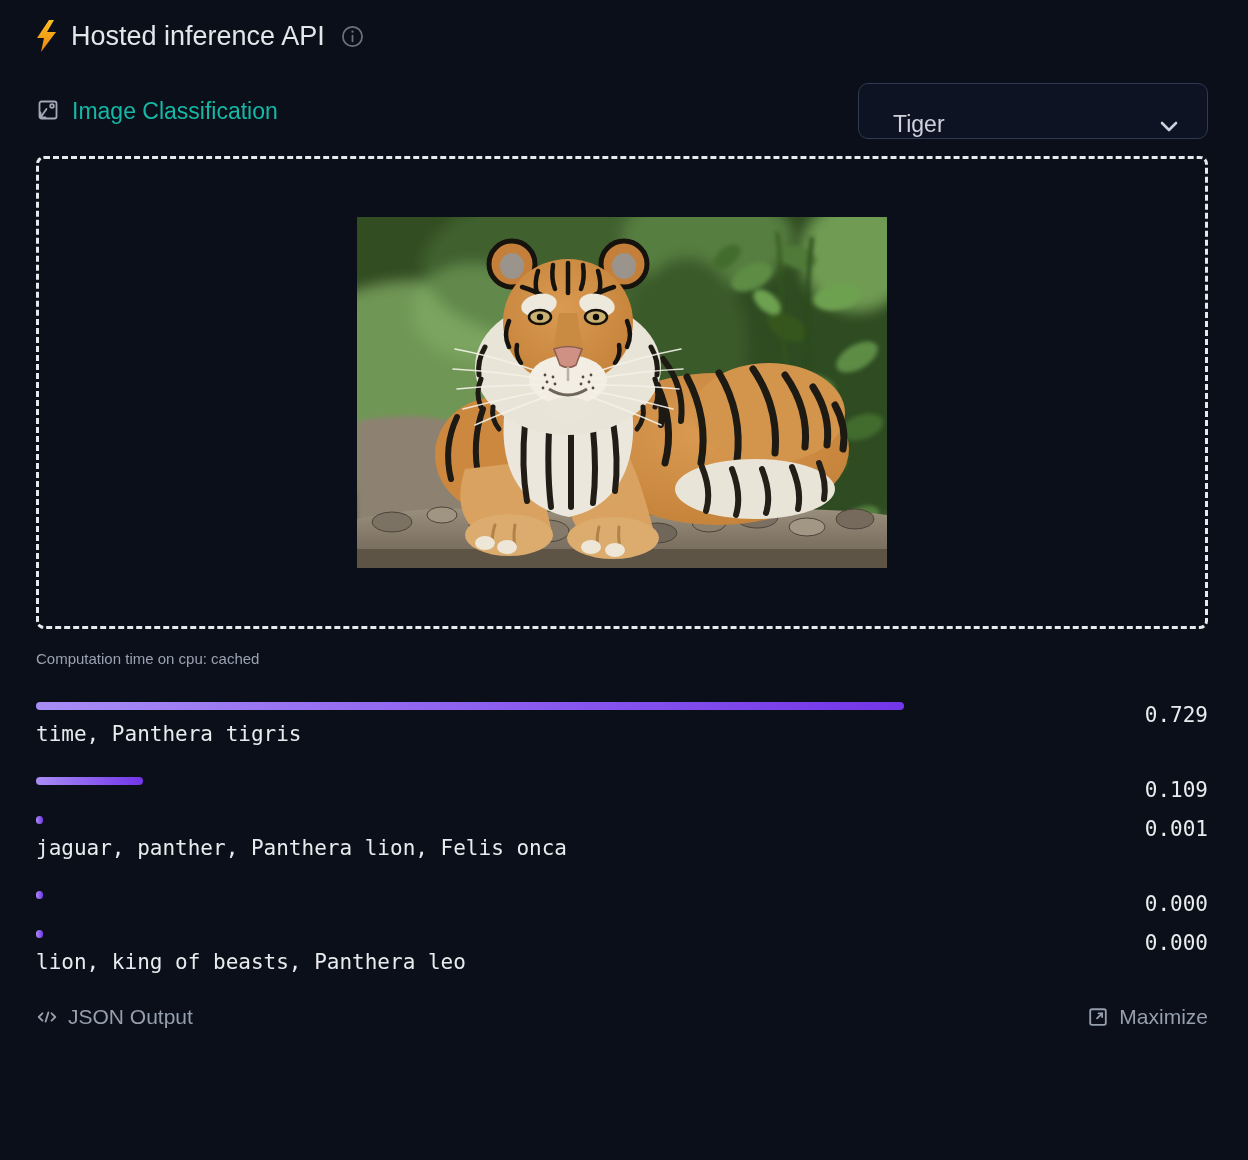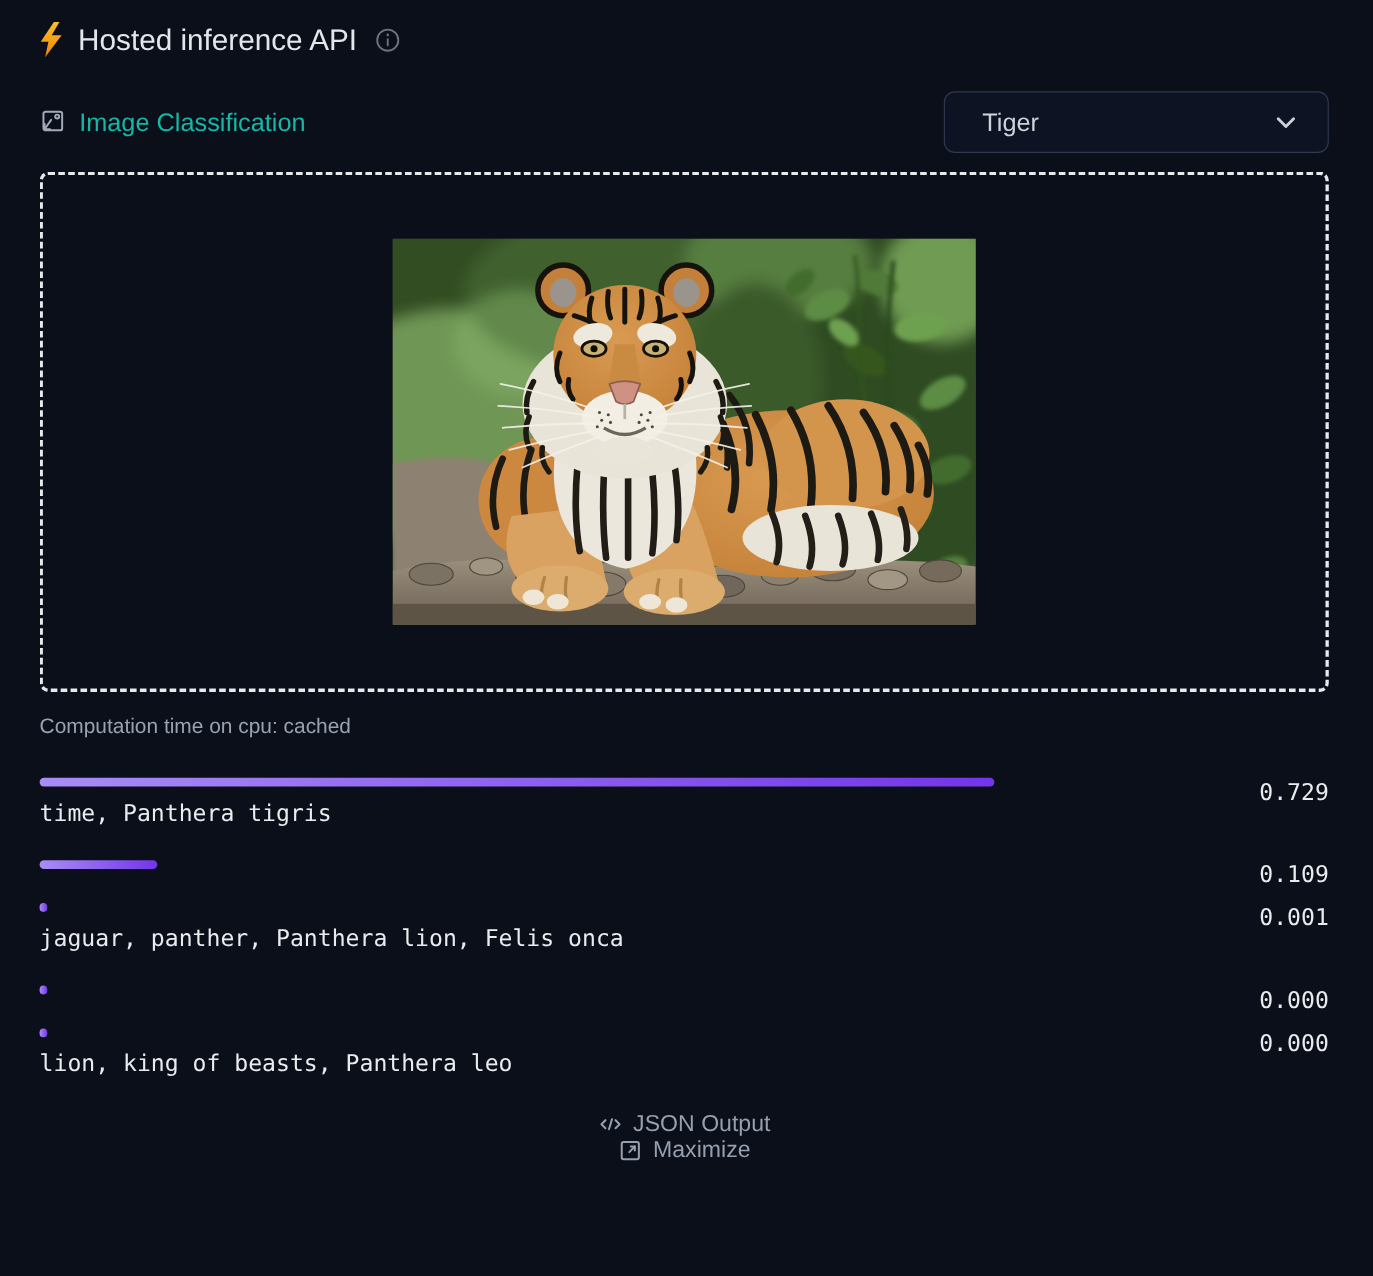--- a/index.html
+++ b/index.html
@@ -20,39 +20,39 @@
 
   
   .task-row { margin-top: 31px; display: flex; align-items: center; justify-content: space-between; }
   .task-left { display: flex; align-items: flex-start; gap: 12px; color: #14b8a6; font-size: 23px; }
   .task-left svg { width: 24px; height: 24px; }
   .model-select {
     width: 350px; height: 56px;
     background: #0d1322;
     border: 1px solid #303a50;
     border-radius: 10px;
-    display: flex; align-items: center; justify-content: space-between;
+    display: flex; align-items: flex-end; justify-content: space-between;
     padding: 0 26px 0 34px;
     color: #ced3db; font-size: 23px;
     cursor: pointer;
   }
   .model-select svg { width: 24px; height: 24px; }
 
   
   .dropzone {
     margin-top: 17px;
     height: 473px;
     border: 3px dashed #e7e9ec;
     border-radius: 8px;
     display: flex; align-items: center; justify-content: center;
   }
   .photo { width: 530px; height: 351px; display: block; }
 
   
-  .computation { margin-top: 21px; font-size: 19px; color: #99a2b2; }
+  .computation { margin-top: 21px; font-size: 15px; color: #99a2b2; }
 
   
   .results { margin-top: 35px; }
   .result-row { position: relative; margin-bottom: 31px; }
   .bar-track { width: 980px; height: 8px; }
   .bar-fill {
     height: 8px; min-width: 7px;
     border-radius: 5px;
     background: linear-gradient(90deg, #a88df5 0%, #7335e9 100%);
   }
@@ -61,21 +61,21 @@
     font-family: "DejaVu Sans Mono", "Liberation Mono", monospace;
     font-size: 21px; line-height: 24px; color: #e9ebee;
   }
   .result-value {
     position: absolute; top: 1px; right: 0;
     font-family: "DejaVu Sans Mono", "Liberation Mono", monospace;
     font-size: 21px; color: #e9ebee;
   }
 
   
-  .footer { margin-top: 12px; display: flex; align-items: center; justify-content: space-between; flex-direction: column; }
+  .footer { margin-top: 12px; display: flex; align-items: center; justify-content: space-between; }
   .footer-btn {
     display: flex; align-items: center; gap: 10px;
     color: #959fae; font-size: 21px; cursor: pointer;
     background: none; border: none; font-family: inherit;
   }
   .footer-btn svg { width: 22px; height: 22px; }
 </style>
 </head>
 <body>
 

